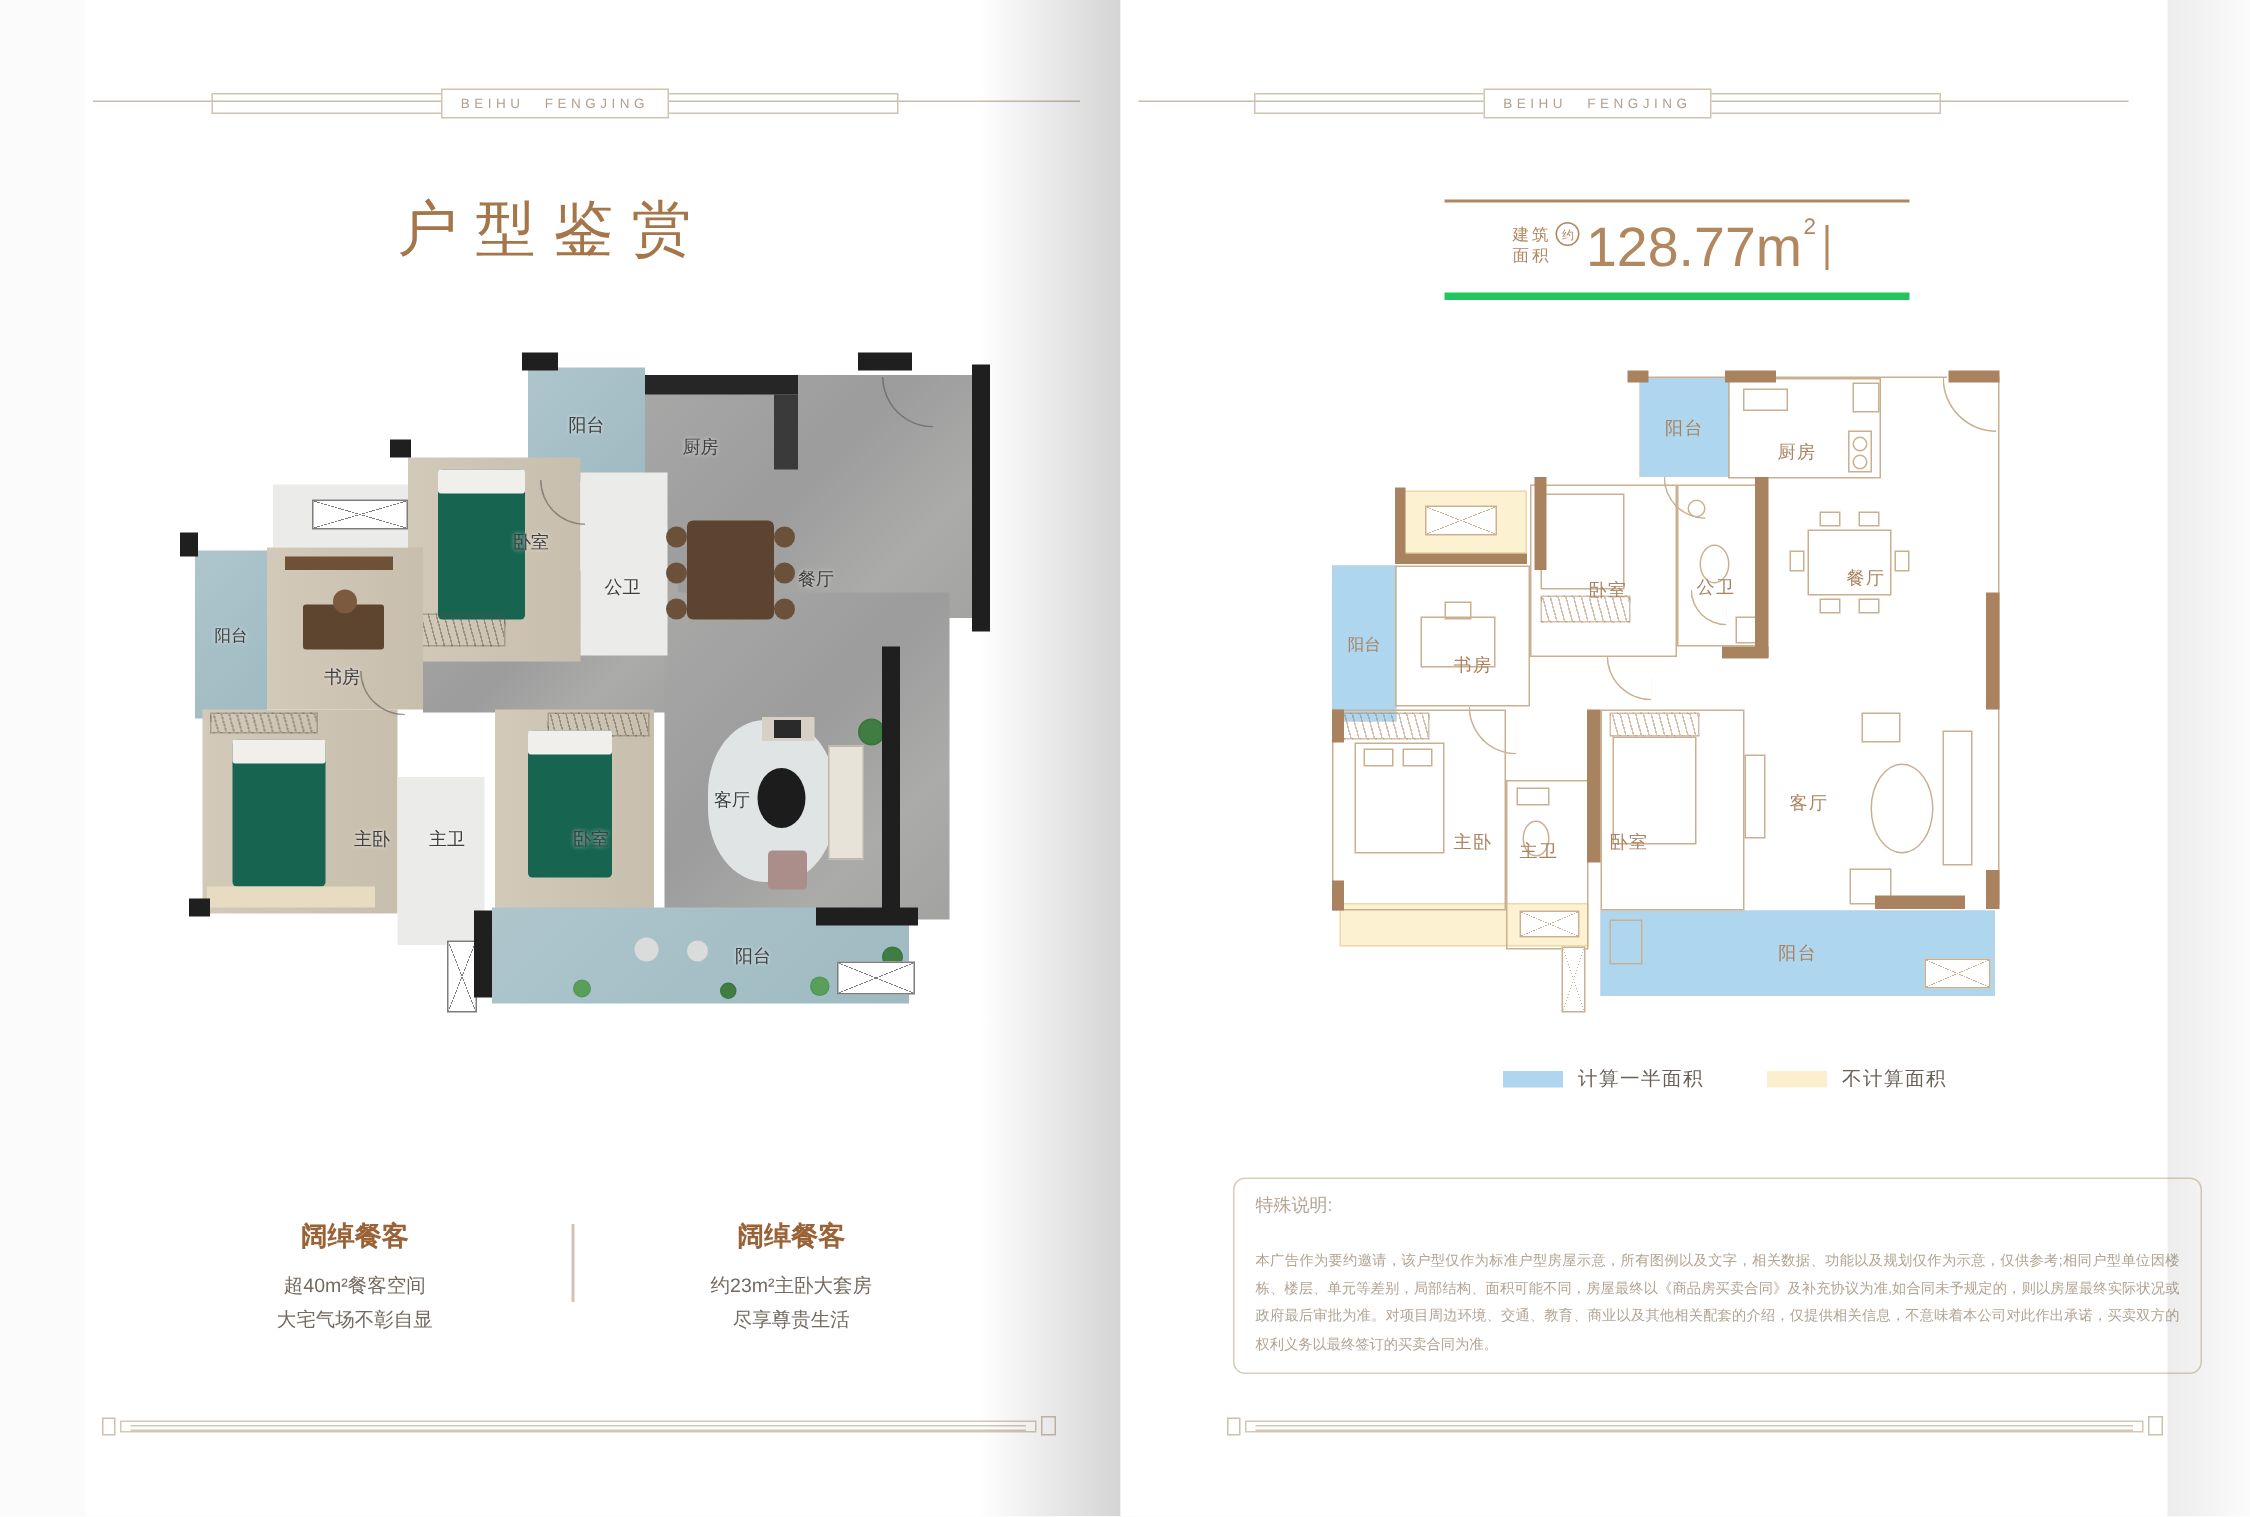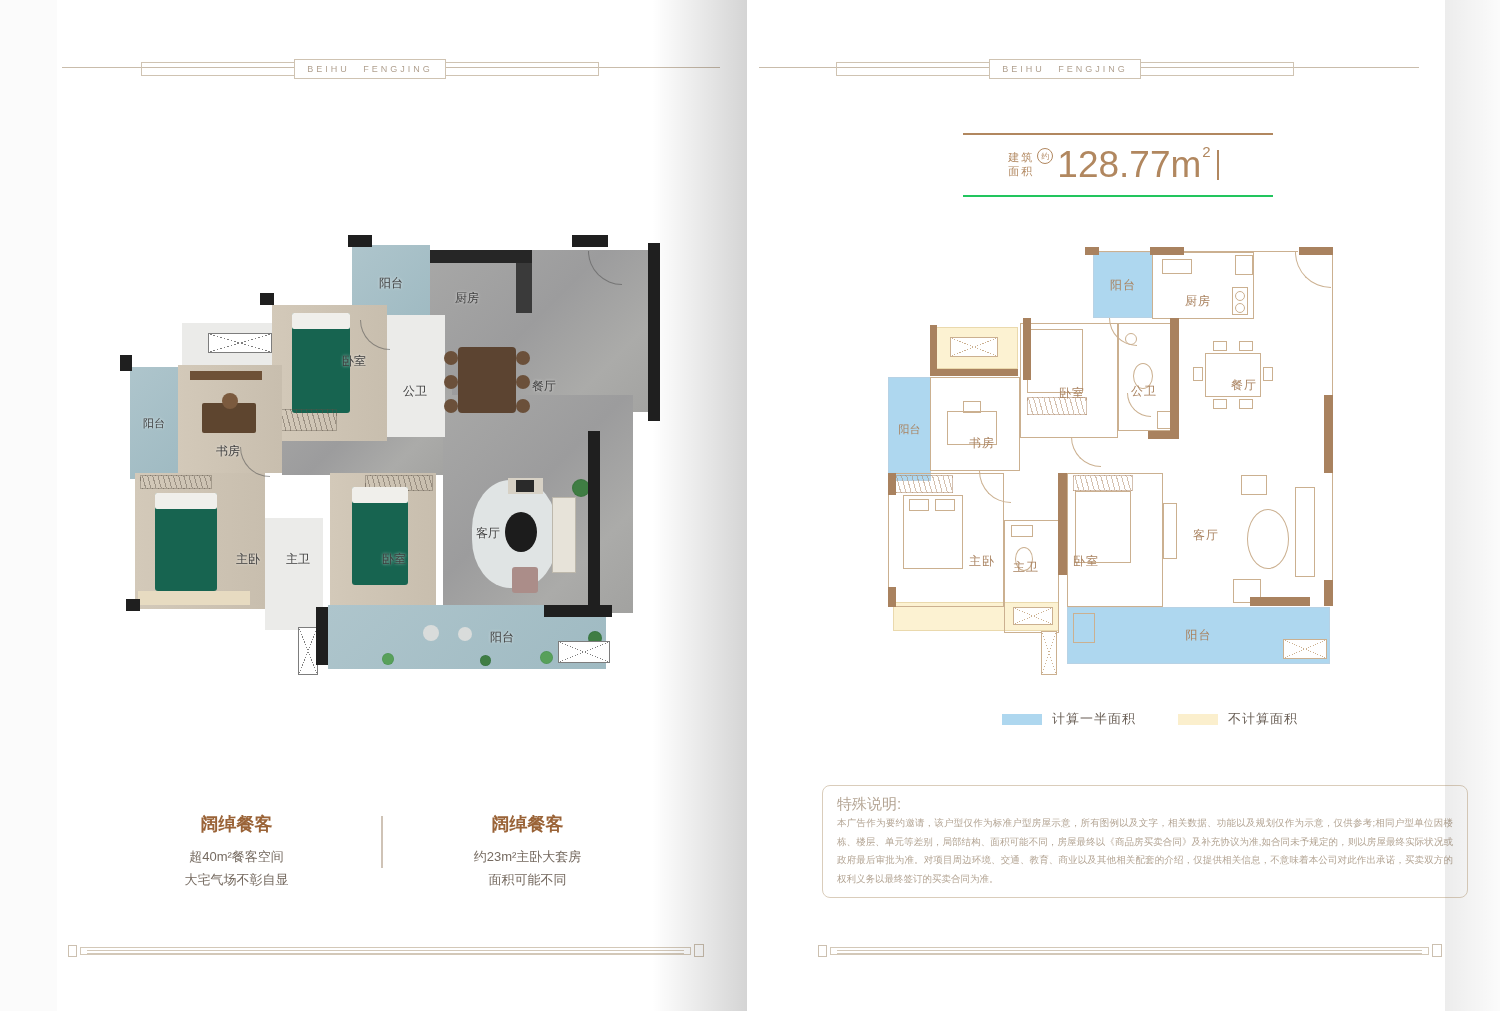--- a/index.html
+++ b/index.html
@@ -18,39 +18,39 @@
   .headline{position:absolute;text-align:center;font-size:26px;color:#a5764a;font-weight:600;letter-spacing:1px;}
   .disclaimer{position:absolute;text-align:center;font-size:11px;color:#8f8a84;}
   .tri{display:inline-block;width:0;height:0;border-left:5px solid transparent;border-right:5px solid transparent;
        border-bottom:9px solid #b5672f;margin-right:7px;position:relative;top:1px;}
   .features{position:absolute;display:flex;align-items:flex-start;}
   .fcol{flex:1;text-align:center;}
   .fdiv{width:1px;height:52px;background:#cfc3b6;margin-top:4px;}
   .ftitle{font-size:18px;font-weight:700;color:#9a6337;margin-bottom:10px;}
   .fline{font-size:13px;color:#756a60;line-height:1.75;}
   
-  .spec{position:absolute;border-top:2px solid #b1875f;border-bottom:2px solid #22c55e;
+  .spec{position:absolute;border-top:2px solid #b1875f;border-bottom:5px solid #22c55e;
         display:flex;align-items:center;justify-content:center;padding:9px 0;}
   .spec-arealbl{font-size:11px;line-height:1.25;color:#b1875f;letter-spacing:2px;text-align:center;}
   .approx{display:inline-flex;align-items:center;justify-content:center;width:14px;height:14px;border:1px solid #b1875f;
           border-radius:50%;font-size:8px;color:#b1875f;margin:0 4px 0 3px;position:relative;top:-9px;}
   .spec-val{font-size:37px;color:#b1875f;letter-spacing:0;}
   .spec-sup{font-size:15px;color:#b1875f;position:relative;top:-14px;left:1px;}
   .spec-div{width:2px;height:30px;background:#b1875f;margin:0 9px 0 7px;}
   .spec-layout{font-size:27px;color:#b1875f;letter-spacing:1px;}
   
   .legend{position:absolute;display:flex;align-items:center;gap:42px;}
   .lgitem{display:flex;align-items:center;}
   .sw{width:40px;height:11px;margin-right:10px;}
   .sw-half{background:#aed7ef;}
   .sw-none{background:#fbefcd;}
   .lgtext{font-size:13px;color:#6b6158;letter-spacing:1px;}
   
   .notes{position:absolute;border:1px solid #dacdbb;border-radius:8px;padding:9px 14px;}
-  .notes-title{font-size:15px;color:#b3a493;margin-bottom:0;}
+  .notes-title{font-size:12px;color:#b3a493;margin-bottom:20px;}
   .notes-body{font-size:9.5px;color:#b3a493;line-height:1.95;text-align:justify;}
   
   .foot{position:absolute;display:flex;align-items:center;height:13px;}
   .fsq{width:9px;height:12px;border:1px solid #ccc0b0;box-sizing:border-box;}
   .fbar{flex:1;height:8px;border:1px solid #d3c8b8;box-sizing:border-box;position:relative;margin:0 3px;}
   .fbar:after{content:"";position:absolute;left:6px;right:6px;top:2px;height:2px;border-top:1px solid #d3c8b8;border-bottom:1px solid #d3c8b8;}
   .fctr{width:10px;height:13px;border:1px solid #ccc0b0;box-sizing:border-box;}
   
   .lblL{position:absolute;font-size:12px;color:#3e3e3e;white-space:nowrap;text-shadow:0 0 3px rgba(255,255,255,.75);}
   .wallL{position:absolute;background:#1f1f1f;}
@@ -86,20 +86,21 @@
 <div class="canvas">
 
   <div class="page" style="left:57px;width:690px;">
 
     <div class="hdr-line" style="left:5px;top:67px;width:658px;"></div>
     <div class="hdr-outer" style="left:84px;top:62px;width:456px;height:12px;"></div>
     <div class="hdr-brandbox" style="left:237px;top:59px;width:150px;height:18px;">
       <span class="brand">BEIHU FENGJING</span>
     </div>
 
+    <div class="page-title" style="left:0;top:125px;width:624px;">户型鉴赏</div>
 
     <div class="abs" style="left:63px;top:235px;width:540px;height:445px;">
 
       <div class="abs gray" style="left:307px;top:15px;width:233px;height:162px;"></div>
       <div class="abs gray" style="left:162px;top:145px;width:170px;height:95px;"></div>
       <div class="abs gray" style="left:323px;top:160px;width:190px;height:218px;"></div>
 
       <div class="abs" style="left:310px;top:15px;width:102px;height:13px;background:#262626;"></div>
       <div class="abs" style="left:396px;top:28px;width:16px;height:50px;background:#3a3a3a;"></div>
 
@@ -198,21 +199,21 @@
       <div class="fcol">
         <div class="ftitle">阔绰餐客</div>
         <div class="fline">超40m²餐客空间</div>
         <div class="fline">大宅气场不彰自显</div>
       </div>
       <div class="fdiv"></div>
       <div class="fdiv"></div>
       <div class="fcol">
         <div class="ftitle">阔绰餐客</div>
         <div class="fline">约23m²主卧大套房</div>
-        <div class="fline">面积可能不同</div>
+        <div class="fline">尽享尊贵生活</div>
       </div>
     </div>
 
     <div class="foot" style="left:11px;top:944px;width:636px;">
       <div class="fsq"></div>
       <div class="fbar"></div>
       <div class="fctr"></div>
     </div>
   </div>
 

